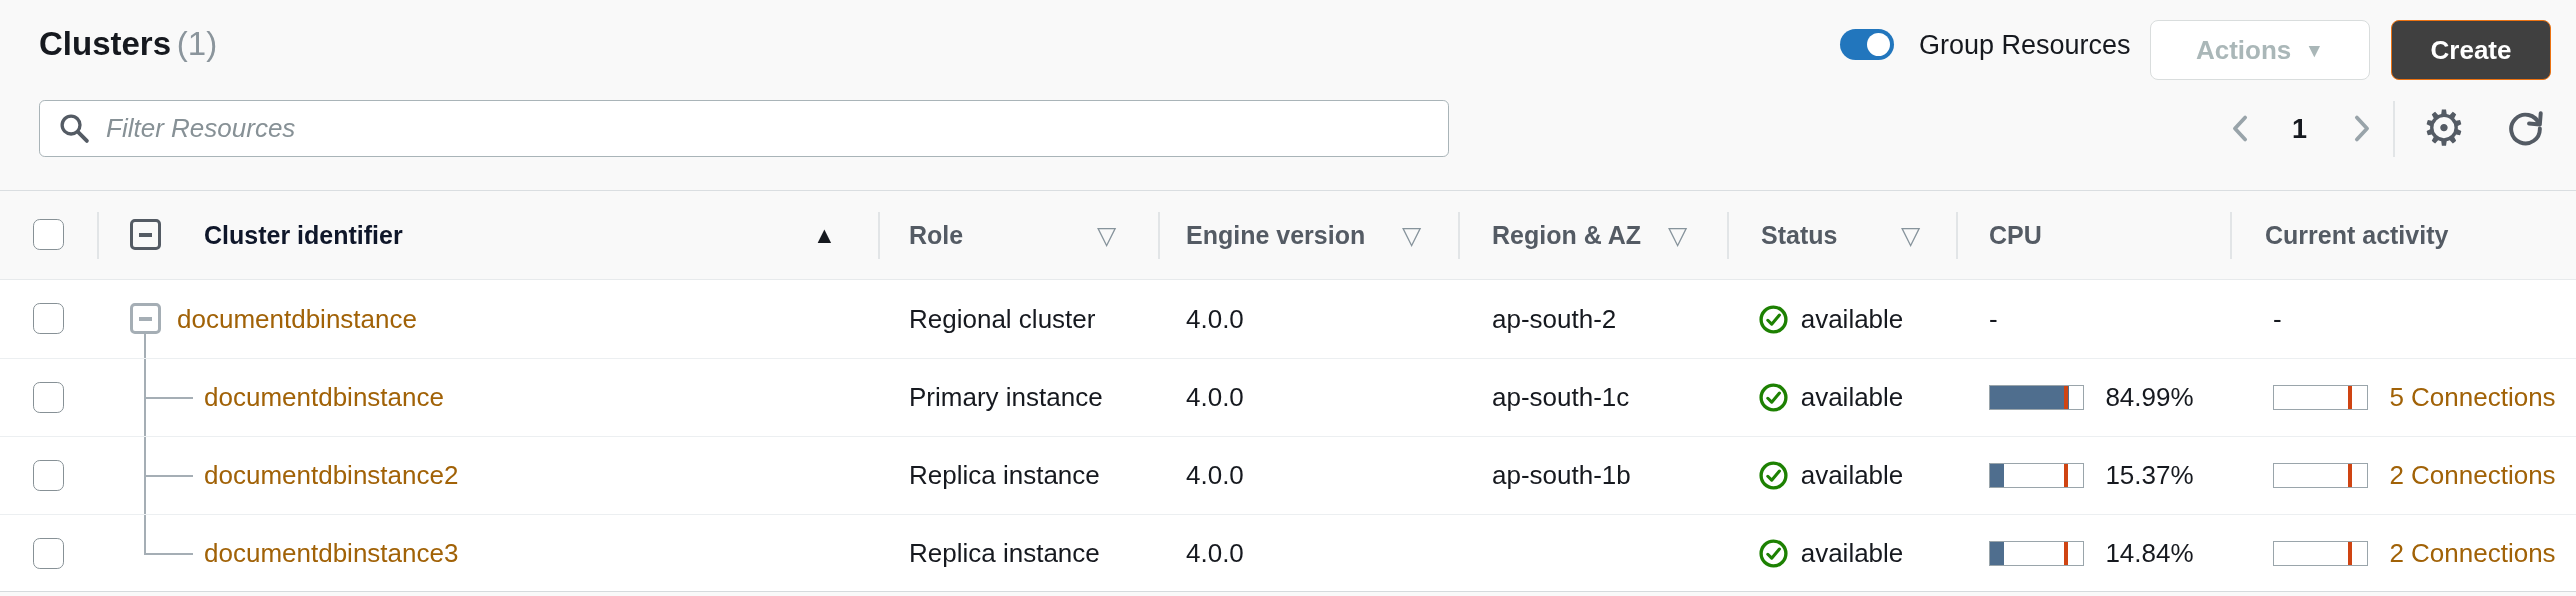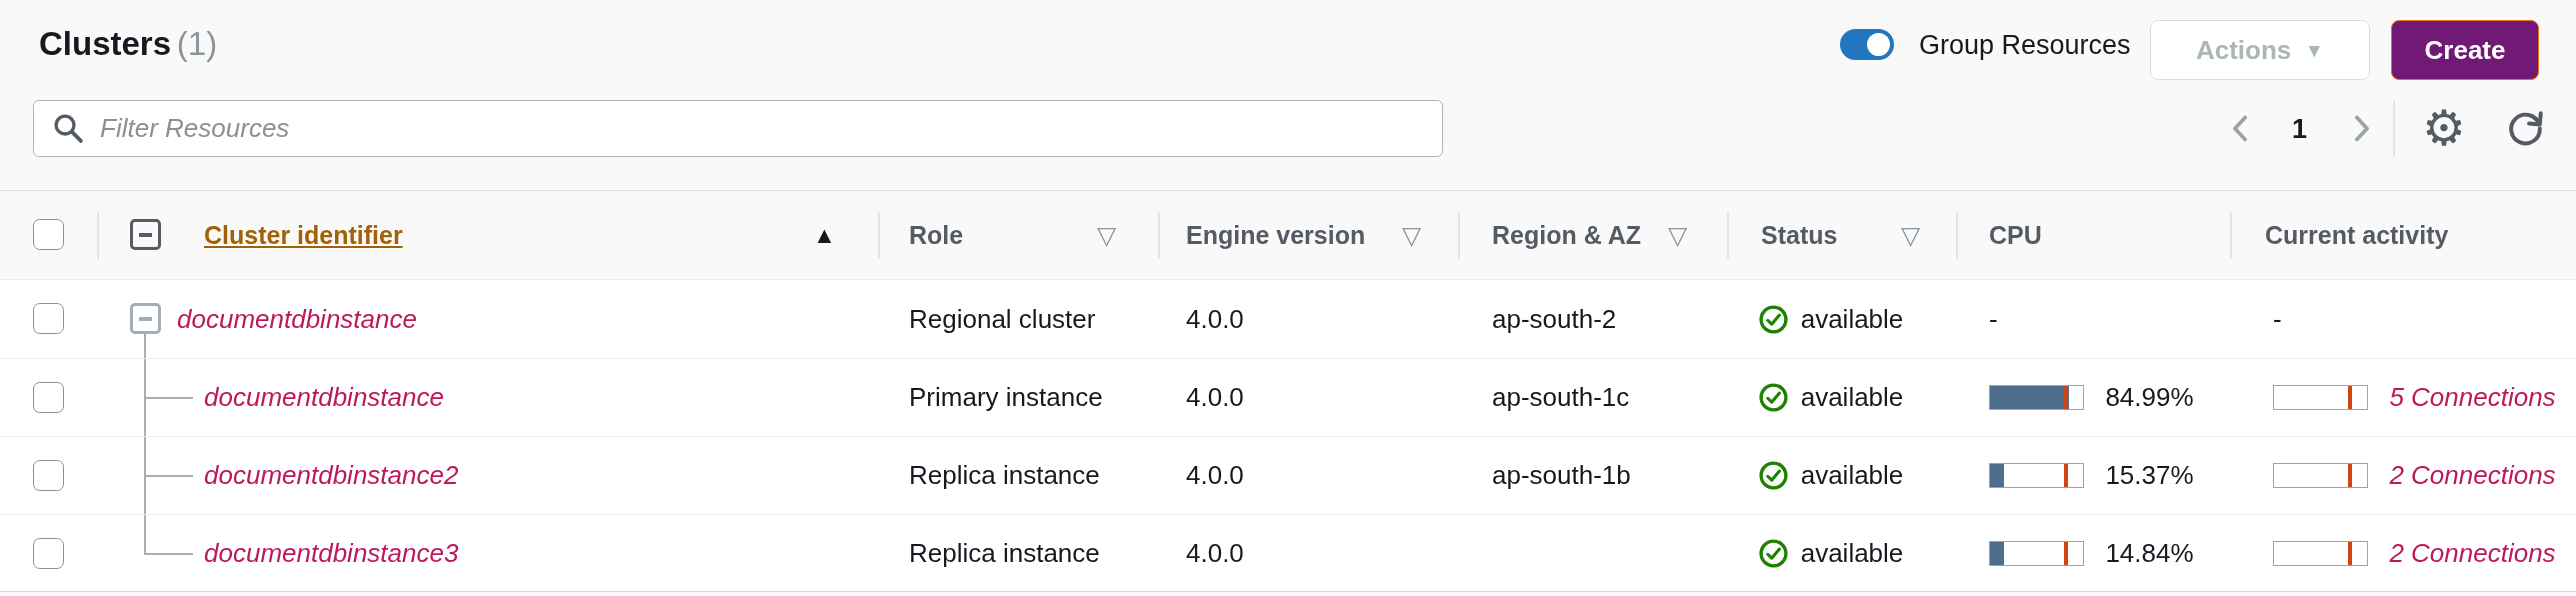--- a/index.html
+++ b/index.html
@@ -12,42 +12,42 @@
 
   .toggle { position:absolute; left:1840px; top:29px; width:54px; height:31px; border-radius:15.6px;
             background:#2276bd; cursor:pointer; }
   .toggle .knob { position:absolute; right:3.9px; top:3.9px; width:23px; height:23px; border-radius:50%; background:#fff; }
   .toggle-label { position:absolute; left:1911px; top:30px; font-size:27px; color:#16191f; line-height:31px;margin-left:8px; }
 
   .btn { position:absolute; top:20.4px; height:60px; border-radius:8px; font-size:26px; font-weight:700;
          display:flex; align-items:center; justify-content:center; cursor:pointer; }
   .btn-actions { left:2150px; width:220px; background:#fff; border:1.9px solid #d9dddd; color:#aab7b8; gap:13.6px; }
   .btn-actions .caret { font-size:19.4px; color:#aab7b8; }
-  .btn-create { left:2391px; width:148px; background:#701a75; color:#fff; border:1.9px solid #ec7211; }
+  .btn-create { left:2391px; width:160px; background:#404040; color:#fff; border:1.9px solid #ec7211; }
 
   
-  .filter-box { position:absolute; left:33px; top:100px; width:1410px; height:57px; background:#fff;
+  .filter-box { position:absolute; left:39px; top:100px; width:1410px; height:57px; background:#fff;
                 border:1.9px solid #a9b4b8; border-radius:5.8px; display:flex; align-items:center; padding:0 17.5px; }
   .filter-box svg { flex:0 0 auto; margin-right:15.6px; }
   .filter-box input { flex:1; border:none; outline:none; font-size:26px; background:transparent;
                       font-family:"Liberation Sans","DejaVu Sans",sans-serif; color:#16191f; }
   .filter-box input::placeholder { font-style:italic; color:#879196; }
 
   .pager-chevron { position:absolute; top:111px; width:35px; height:35px; cursor:pointer; }
   .pager-page { position:absolute; left:2282px; top:114px; width:35px; text-align:center; font-size:27px; font-weight:700; color:#16191f; cursor:pointer; }
   .pager-divider { position:absolute; left:2393px; top:101px; width:1.9px; height:56px; background:#e2e5e7; }
   .gear { position:absolute; left:2422px; top:101px; font-size:49px; line-height:54px; color:#545b64; cursor:pointer; }
   .refresh { position:absolute; left:2504px; top:107px; cursor:pointer; }
 
   
   .table { position:absolute; left:0; top:190px; width:2576px; }
   .thead { position:relative; height:90px; border-top:1.9px solid #dadee1; border-bottom:1.9px solid #e7eaec; }
   .thead .hdiv { position:absolute; top:21.4px; width:1.9px; height:47px; background:#e2e5e7; }
   .th { position:absolute; top:0; height:100%; display:flex; align-items:center; font-size:25px; font-weight:700; color:#545b64; cursor:pointer; }
-  .th.primary { color:#a16207;text-decoration:underline; }
+  .th.primary { color:#0f172a; }
   .sort-asc { position:absolute; left:813px; top:0; height:100%; display:flex; align-items:center; font-size:23px; color:#16191f; cursor:pointer; }
   .sort-desc { position:absolute; top:0; height:100%; display:flex; align-items:center; font-size:25px; color:#87949c; cursor:pointer; }
 
   .row { position:relative; height:78px; background:#fff; }
   .row + .row { border-top:1.9px solid #eceff1; }
   .row:last-child { border-bottom:1.9px solid #d6dadd;text-align:center; }
 
   .checkbox { position:absolute; left:33px; width:31px; height:31px; border:1.9px solid #879196; border-radius:6.8px; background:#fff; cursor:pointer; }
   .thead .checkbox { top:28px; }
   .row .checkbox { top:23px; }
@@ -67,21 +67,21 @@
   .cell { position:absolute; top:0; height:100%; display:flex; align-items:center; font-size:26px; color:#16191f; }
   .c-id-parent { left:177px; }
   .c-id-child  { left:204px; }
   .c-role     { left:909px; }
   .c-engine   { left:1186px; }
   .c-region   { left:1492px; }
   .c-status   { left:1758px; gap:11.7px; }
   .c-cpu      { left:1989px; gap:21.4px; }
   .c-activity { left:2273px; gap:21.4px; }
 
-  .link { color:#be185d; text-decoration:none; cursor:pointer;font-style:italic; }
+  .link { color:#a16207; text-decoration:none; cursor:pointer; }
 
   .meter { position:relative; width:95px; height:25px; background:#fff; border:1.9px solid #9aa5ab; }
   .meter .fill { position:absolute; left:0; top:0; bottom:0; background:#4f6e8e; }
   .meter .mark { position:absolute; left:80%; top:0; bottom:0; width:3.9px; background:#cf4412; z-index:2; }
   .pct-label { font-size:26px; color:#16191f; }
 </style>
 </head>
 <body>
 
 <div id="app">

